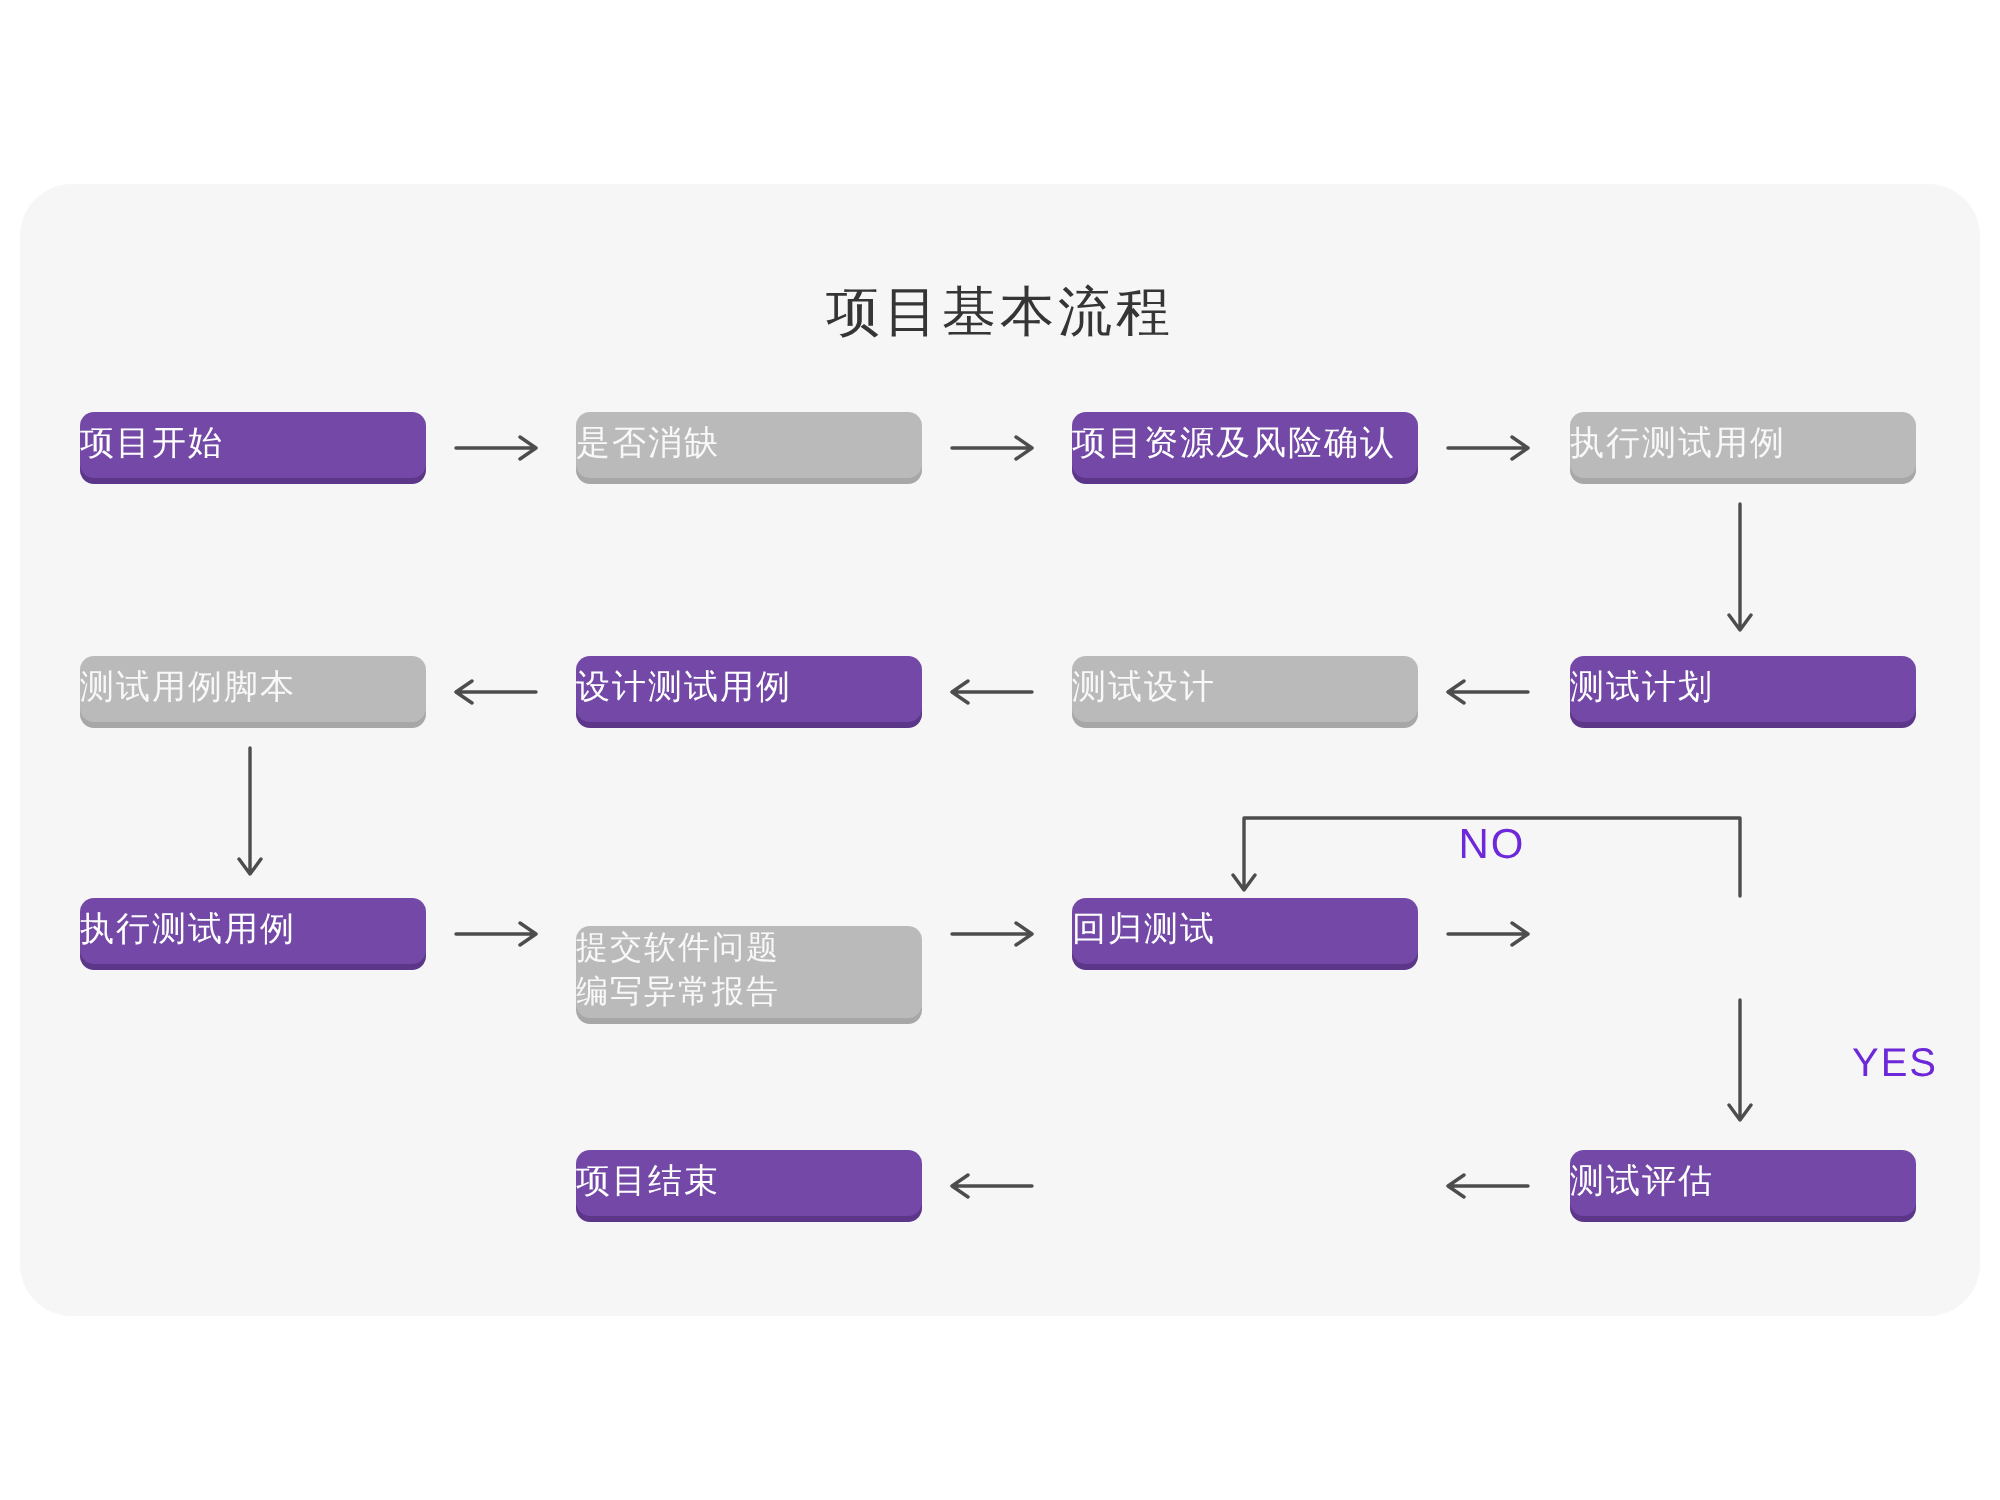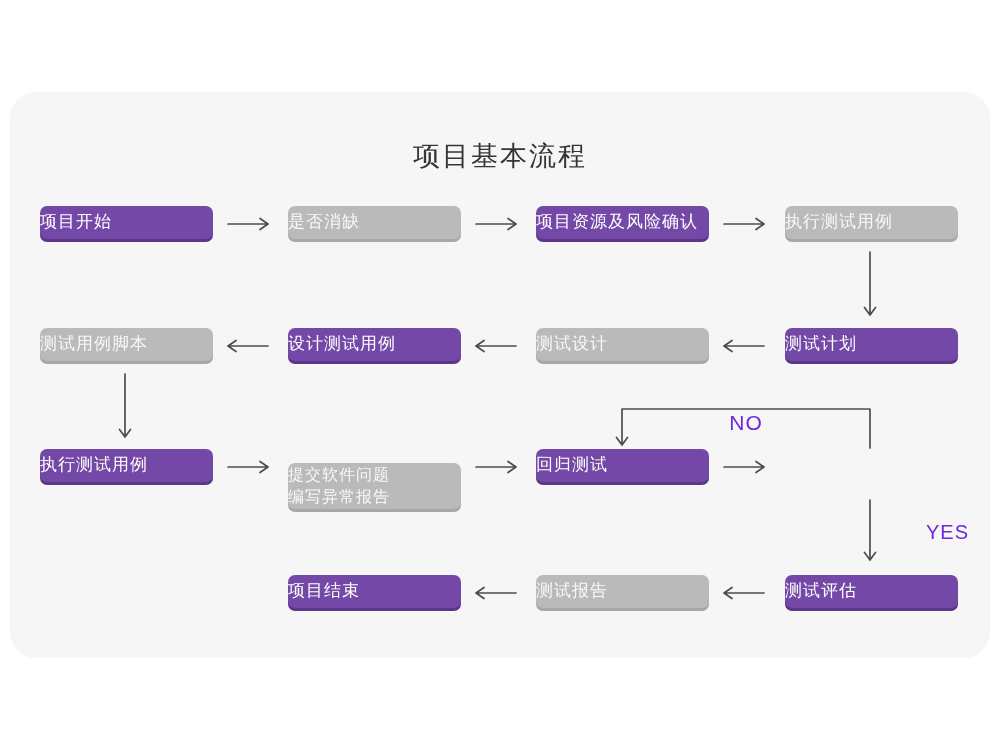--- a/index.html
+++ b/index.html
@@ -112,22 +112,19 @@
       <span class="lbl">提交软件问题
 编写异常报告</span>
     </div>
   <div class="node primary r3 c3">
       <span class="lbl">回归测试</span>
     </div>
 
   <div class="node primary r4 c4">
       <span class="lbl">测试评估</span>
     </div>
-  <div class="node secondary r4 c3">
-      <span class="lbl">测试报告</span>
-    </div>
   <div class="node primary r4 c2">
       <span class="lbl">项目结束</span>
     </div>
 
   <span class="edge-label no">NO</span>
   <span class="edge-label yes">YES</span>
 </div>
 
 </body></html>

